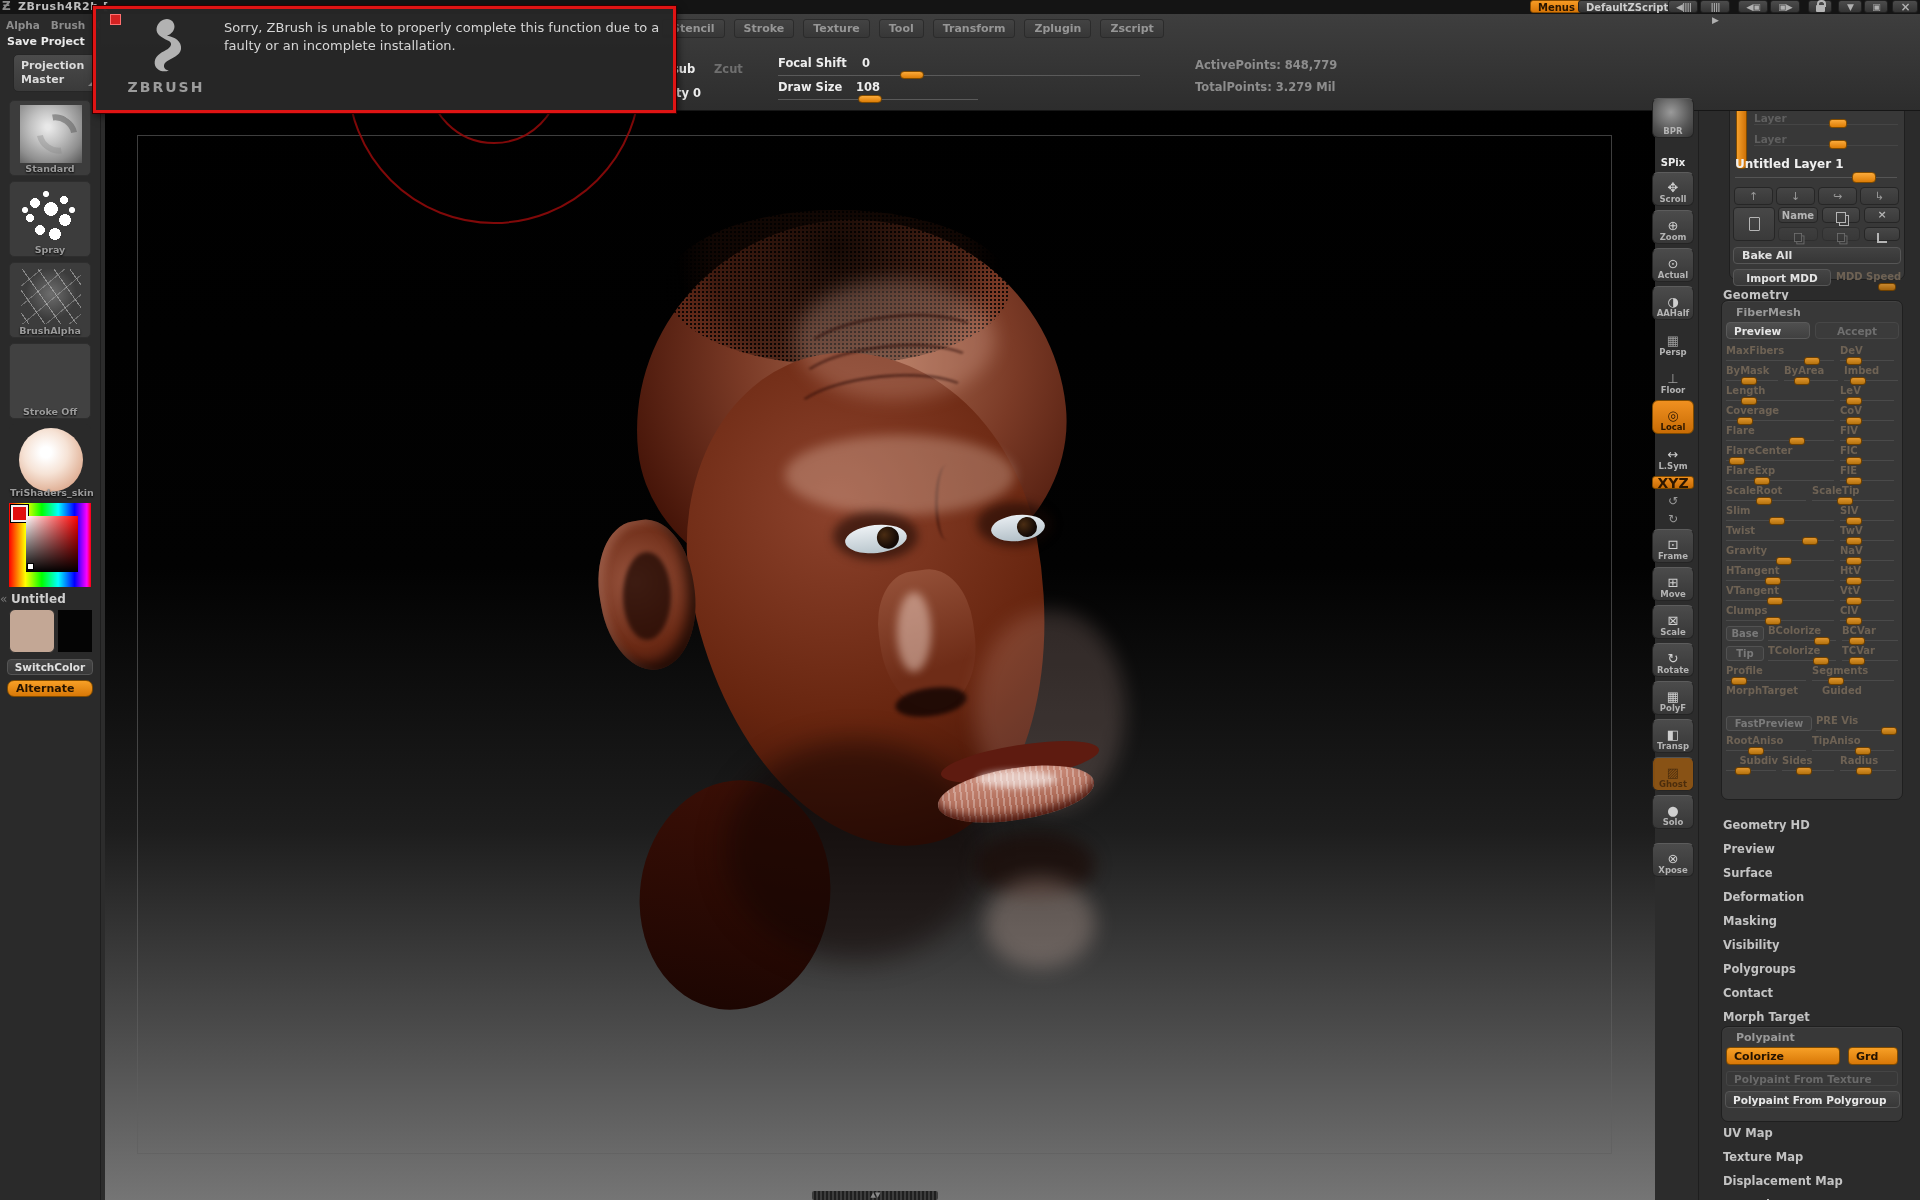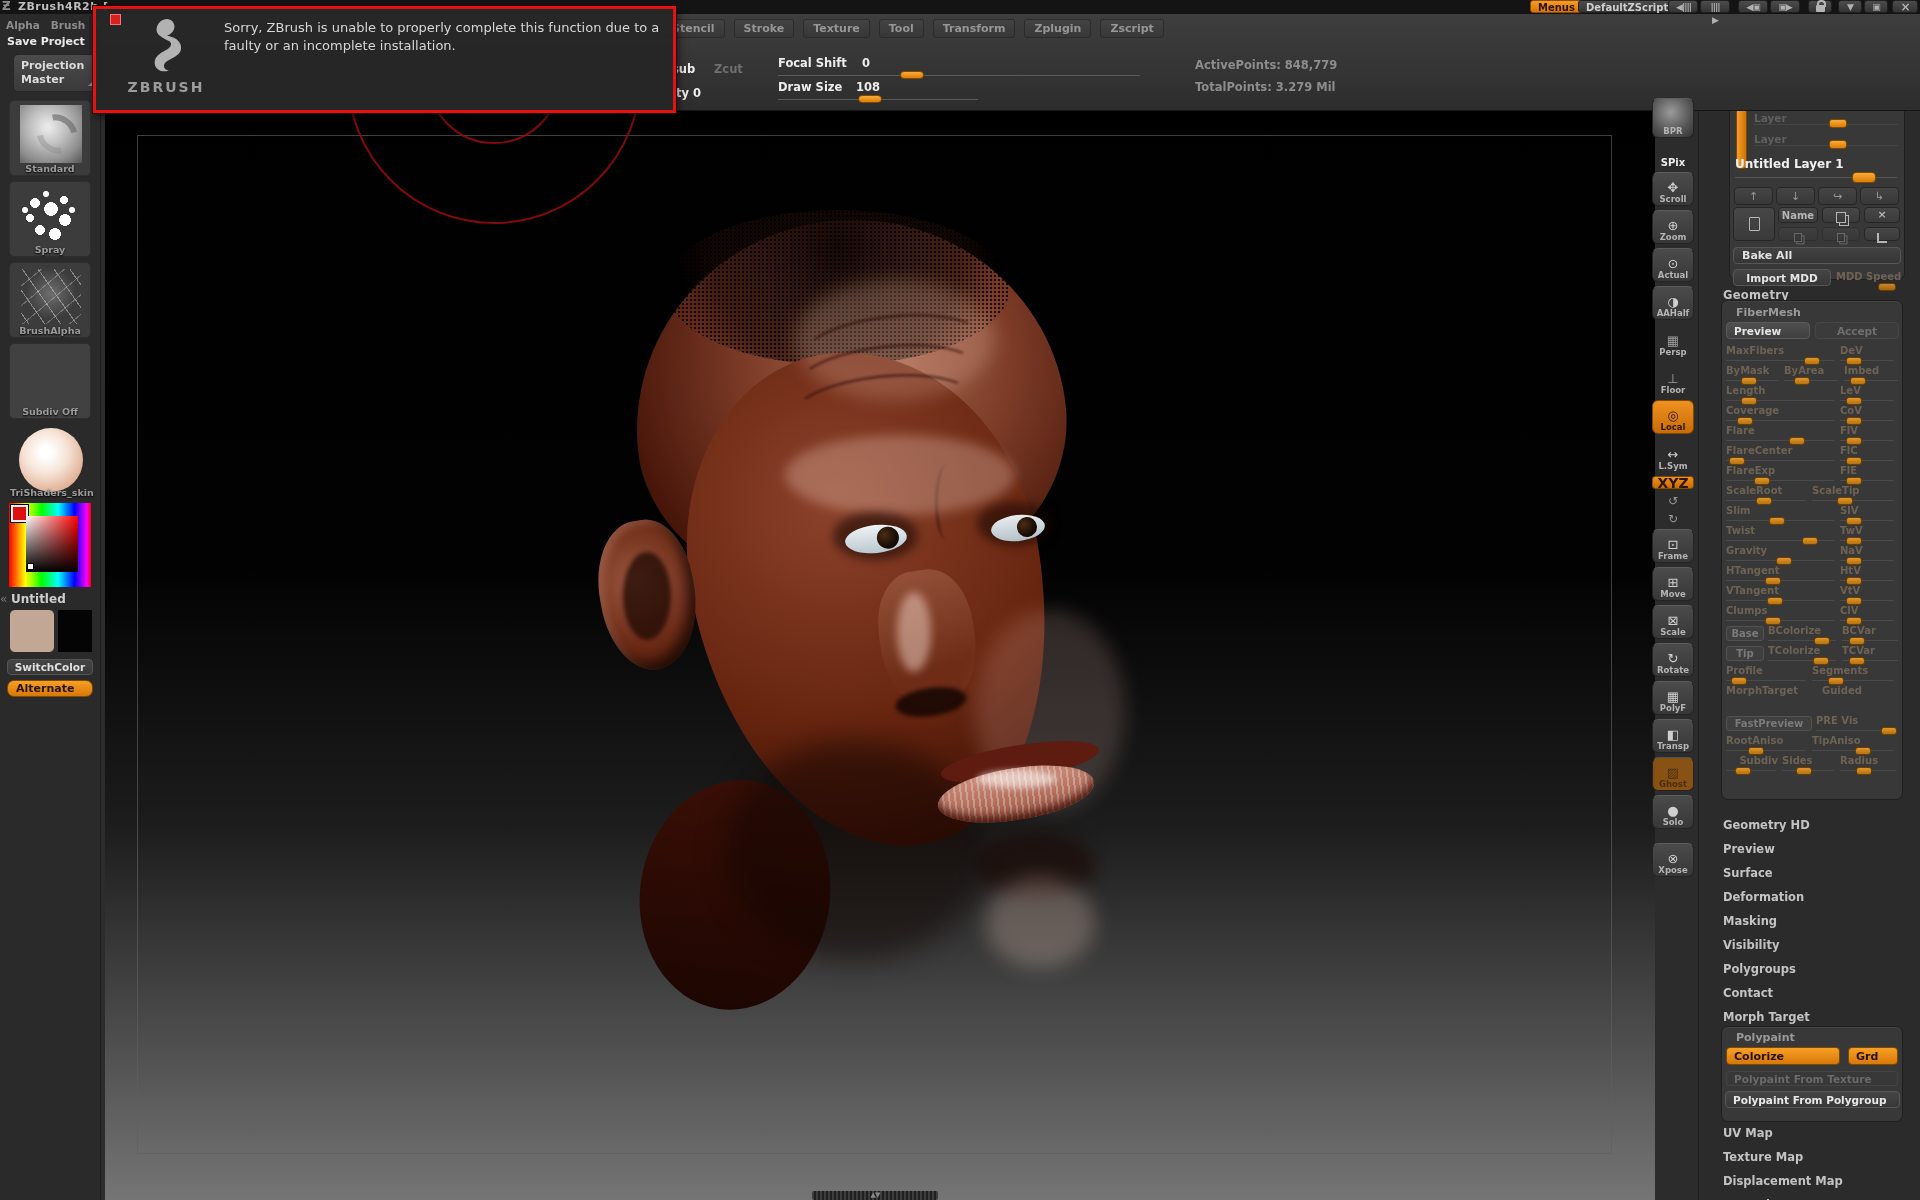--- a/index.html
+++ b/index.html
@@ -272,21 +272,21 @@
       <div class="thumb th-standard">
       <span class="lbl">Standard</span>
     </div>
       <div class="thumb th-spray">
       <span class="lbl">Spray</span>
     </div>
       <div class="thumb th-alpha">
       <span class="lbl">BrushAlpha</span>
     </div>
       <div class="thumb th-off">
-      <span class="lbl">Subdiv Off</span>
+      <span class="lbl">Stroke Off</span>
     </div>
       <div class="thumb th-shader">
       <span class="lbl">TriShaders_skin</span>
     </div>
     </div>
   <div id="colorpicker">
     <div id="cp-chip"></div>
     <div id="cp-inner"></div>
     <div id="cp-dot"></div>
   </div>

